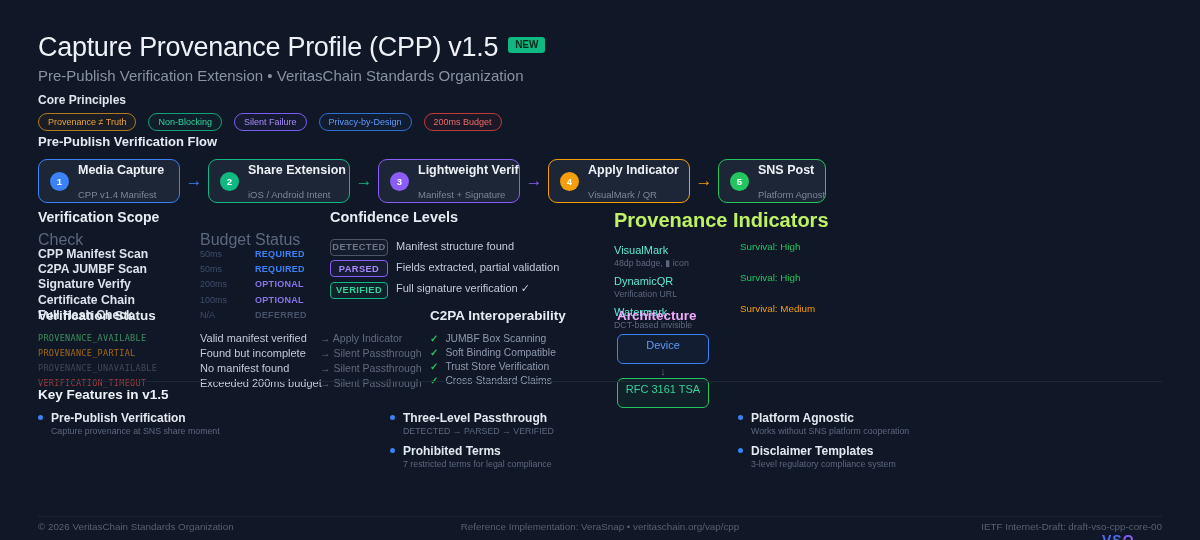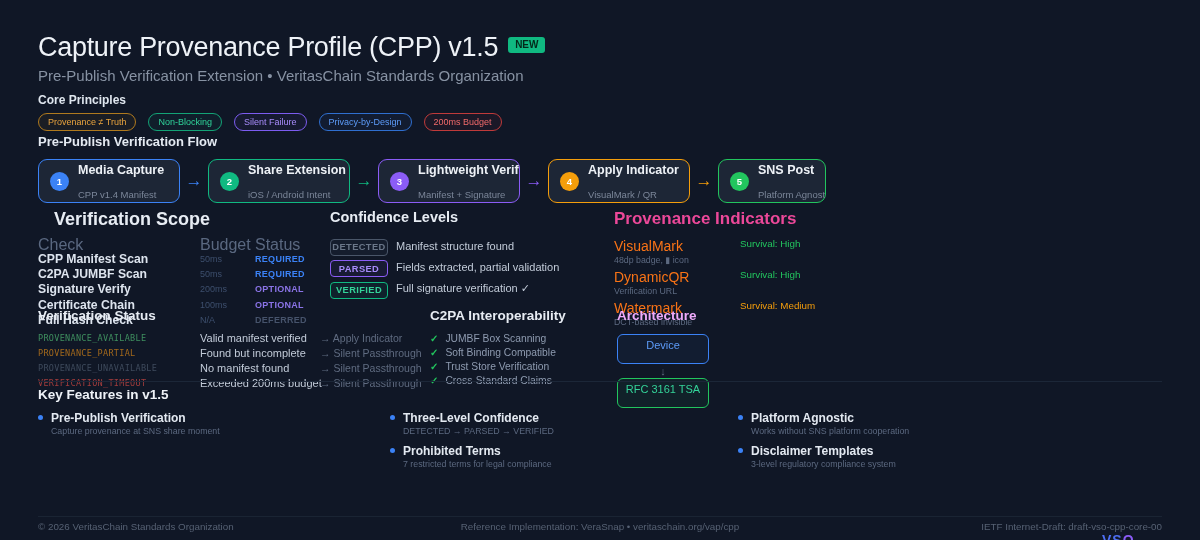--- a/index.html
+++ b/index.html
@@ -30,21 +30,21 @@
   .fnum{width:19px;height:19px;border-radius:50%;color:#fff;font-size:9.5px;font-weight:700;display:flex;align-items:center;justify-content:center;flex:none;}
   .nb-blue{background:#3b82f6;} .nb-green{background:#10b981;} .nb-purple{background:#8b5cf6;} .nb-orange{background:#f59e0b;} .nb-green2{background:#22c55e;}
   .ftxt{display:flex;flex-direction:column;gap:12px;overflow:hidden;}
   .ft{font-size:12.5px;font-weight:600;color:#edf1f6;line-height:14px;white-space:nowrap;}
   .fs{font-size:9.5px;color:#7b8699;line-height:11px;white-space:nowrap;}
   .farr{width:28px;text-align:center;font-size:17px;line-height:44px;flex:none;}
   .c-blue{color:#3b82f6;} .c-green{color:#10b981;} .c-purple{color:#8b5cf6;} .c-orange{color:#f59e0b;}
 
   
   .scope{position:absolute;left:38px;top:209px;width:300px;}
-  .scope h2{margin:0 0 8px 16px;font-size:18px;font-weight:700;color:#e7ecf3;}
+  .scope h2{margin:0 0 8px 0;font-size:14px;font-weight:700;color:#e7ecf3;}
   .grid-scope{display:grid;grid-template-columns:162px 55px auto;}
   .gh{font-size:16px;color:#5a6880;line-height:14px;margin-bottom:0;}
   .gn{font-size:12.2px;font-weight:600;color:#dde4ee;line-height:15.2px;white-space:nowrap;}
   .gb{font-size:9px;color:#3d4f6d;line-height:15.2px;}
   .gs{font-size:9px;font-weight:700;line-height:15.2px;letter-spacing:0.3px;}
   .st-required{color:#3b82f6;} .st-optional{color:#8b74e8;} .st-deferred{color:#46536b;}
 
   
   .vstatus{position:absolute;left:38px;top:308px;width:420px;}
   .vstatus h2{margin:0 0 8px 0;font-size:13.5px;font-weight:700;color:#e7ecf3;}
@@ -66,23 +66,23 @@
 
   
   .c2pa{position:absolute;left:430px;top:308px;width:220px;}
   .c2pa h2{margin:0 0 8px 0;font-size:13.5px;font-weight:700;color:#e7ecf3;}
   .c2pa-item{display:flex;gap:7px;align-items:center;height:14px;}
   .chk{color:#22c55e;font-size:10px;font-weight:700;}
   .c2pa-txt{font-size:10.3px;color:#8e9bb0;white-space:nowrap;}
 
   
   .indicators{position:absolute;left:614px;top:209px;width:270px;}
-  .indicators h2{margin:0 0 8px 0;font-size:17px;font-weight:700;color:#ec4899;}
+  .indicators h2{margin:0 0 8px 0;font-size:20px;font-weight:700;color:#bef264;}
   .ind-item{display:grid;grid-template-columns:126px auto;margin-bottom:3px;}
-  .ind-name{font-size:14px;font-weight:500;color:#f97316;line-height:13px;cursor:pointer;}
+  .ind-name{font-size:11px;font-weight:500;color:#5eead4;line-height:13px;cursor:pointer;}
   .ind-sub{font-size:8.8px;color:#5c6980;line-height:10px;}
   .surv{font-size:9.8px;padding-top:1px;}
   .surv-high{color:#22c55e;} .surv-med{color:#f59e0b;}
 
   
   .arch{position:absolute;left:617px;top:308px;}
   .arch h2{margin:0 0 11px 0;font-size:13.5px;font-weight:700;color:#f0abfc;}
   .node{width:92px;height:30px;box-sizing:border-box;border:1px solid;border-radius:6px;text-align:center;line-height:20px;font-size:11px;}
   .node-blue{border-color:#3b82f6;color:#5d9bf8;background:rgba(59,130,246,0.06);}
   .node-green{border-color:#22c55e;color:#34d399;background:rgba(34,197,94,0.06);}
@@ -301,21 +301,21 @@
       <div class="fcol fc0">
         <div class="feat">
           <span class="dot"></span>
           <div class="feat-title">Pre-Publish Verification</div>
           <div class="feat-desc">Capture provenance at SNS share moment</div>
         </div>
       </div>
       <div class="fcol fc1">
         <div class="feat">
           <span class="dot"></span>
-          <div class="feat-title">Three-Level Confidence</div>
+          <div class="feat-title">Three-Level Passthrough</div>
           <div class="feat-desc">DETECTED → PARSED → VERIFIED</div>
         </div>
         <div class="feat">
           <span class="dot"></span>
           <div class="feat-title">Prohibited Terms</div>
           <div class="feat-desc">7 restricted terms for legal compliance</div>
         </div>
       </div>
       <div class="fcol fc2">
         <div class="feat">

